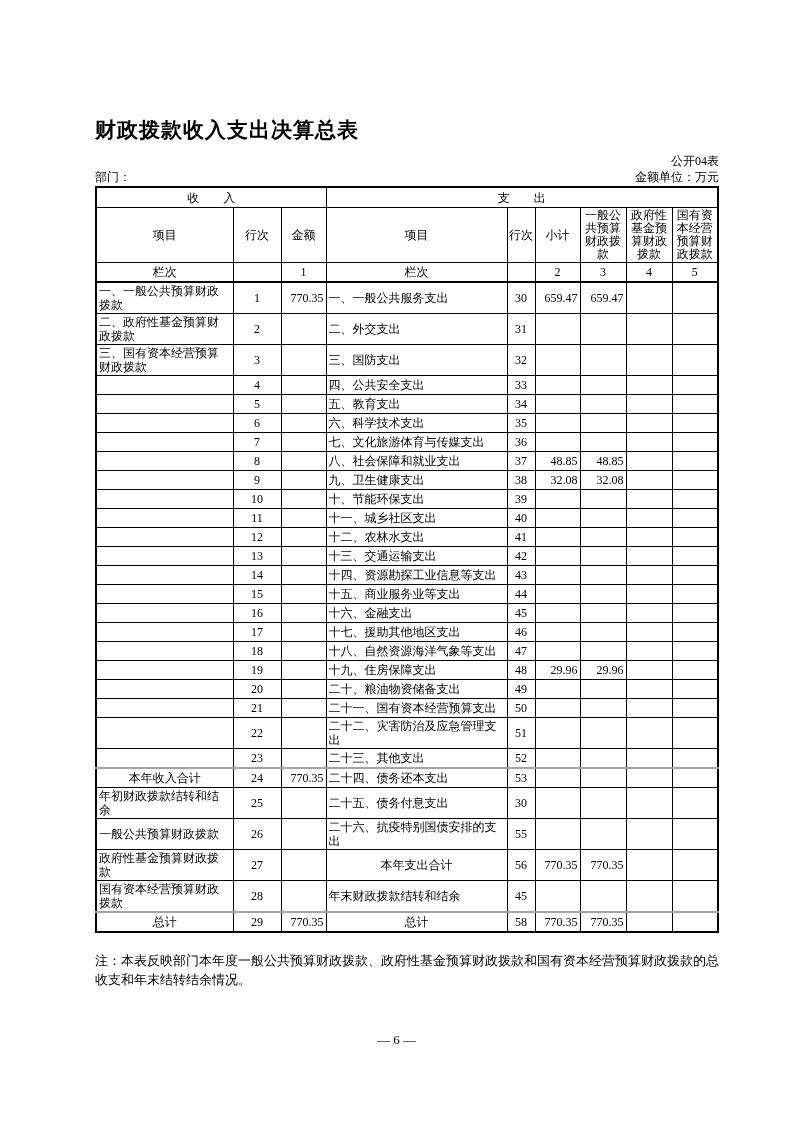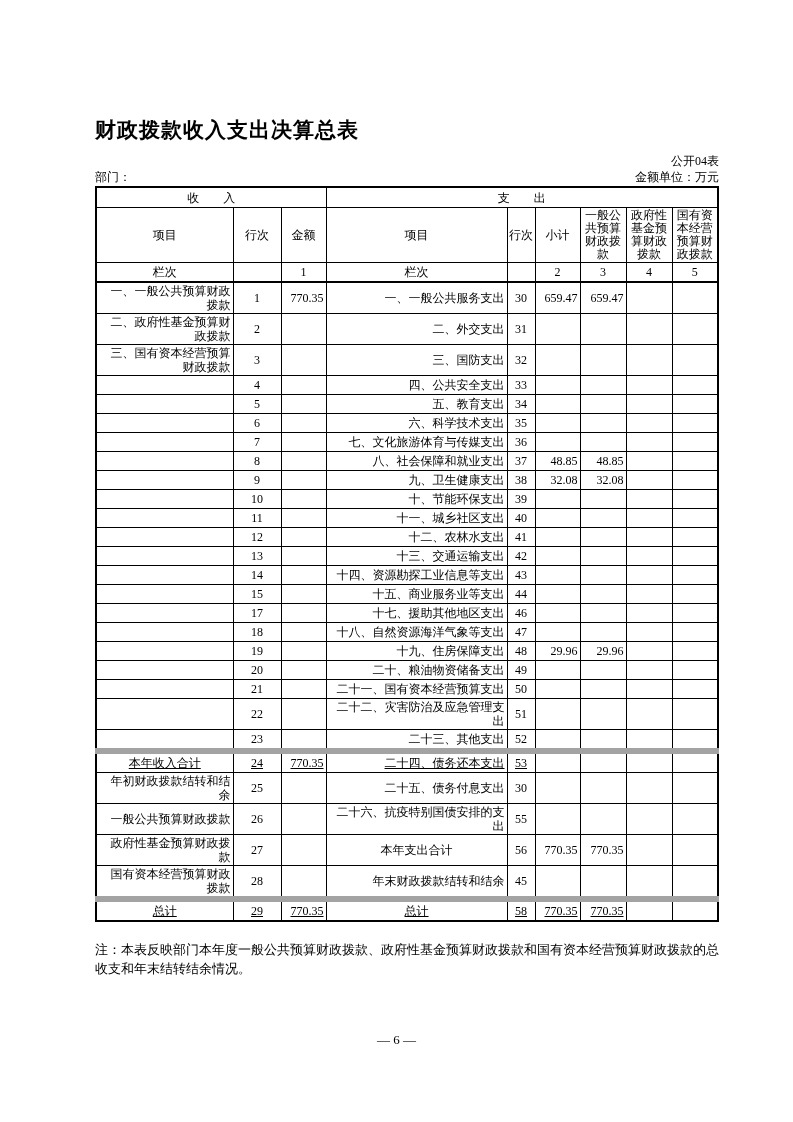--- a/index.html
+++ b/index.html
@@ -34,26 +34,26 @@
     font-weight:normal;
     overflow:hidden;
     word-break:break-all;
   }
   thead tr.section-row th{height:17px;}
   thead tr.colhead-row th{text-align:center;line-height:13px;padding:1px 1px;}
   thead tr.colindex-row td{height:16px;text-align:center;}
   thead{border-bottom:2px solid #000;}
 
   tbody td{height:16px;}
-  td.cell-item{text-align:right;}
+  td.cell-item{text-align:left;}
   td.cell-num{text-align:center;}
   td.cell-amt{text-align:right;padding-right:2px;}
   td.total{font-weight:bold;text-align:center;}
   td.indent{padding-left:14px;}
-  tr.sep td{border-top:6px solid #a3a3a3;text-decoration:underline;}
+  tr.sep td{border-top:2px solid #a3a3a3;}
 
   .note{
     margin:18px 0 0 0;
     font-size:13px;line-height:19px;
     text-align:justify;
   }
   .page-number{
     position:absolute;left:0;top:1032px;width:793px;
     text-align:center;font-size:13px;
   }
@@ -273,20 +273,31 @@
           <td class="cell-amt"></td>
           <td class="cell-item">十五、商业服务业等支出</td>
           <td class="cell-num">44</td>
           <td class="cell-amt"></td>
           <td class="cell-amt"></td>
           <td class="cell-amt"></td>
           <td class="cell-amt"></td>
         </tr>
         <tr>
           <td class="cell-item"></td>
+          <td class="cell-num">16</td>
+          <td class="cell-amt"></td>
+          <td class="cell-item">十六、金融支出</td>
+          <td class="cell-num">45</td>
+          <td class="cell-amt"></td>
+          <td class="cell-amt"></td>
+          <td class="cell-amt"></td>
+          <td class="cell-amt"></td>
+        </tr>
+        <tr>
+          <td class="cell-item"></td>
           <td class="cell-num">17</td>
           <td class="cell-amt"></td>
           <td class="cell-item">十七、援助其他地区支出</td>
           <td class="cell-num">46</td>
           <td class="cell-amt"></td>
           <td class="cell-amt"></td>
           <td class="cell-amt"></td>
           <td class="cell-amt"></td>
         </tr>
         <tr>

